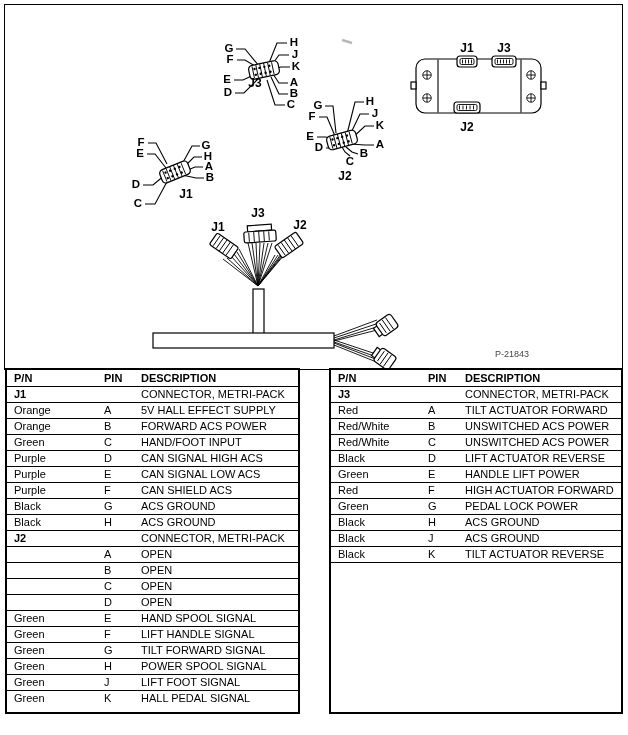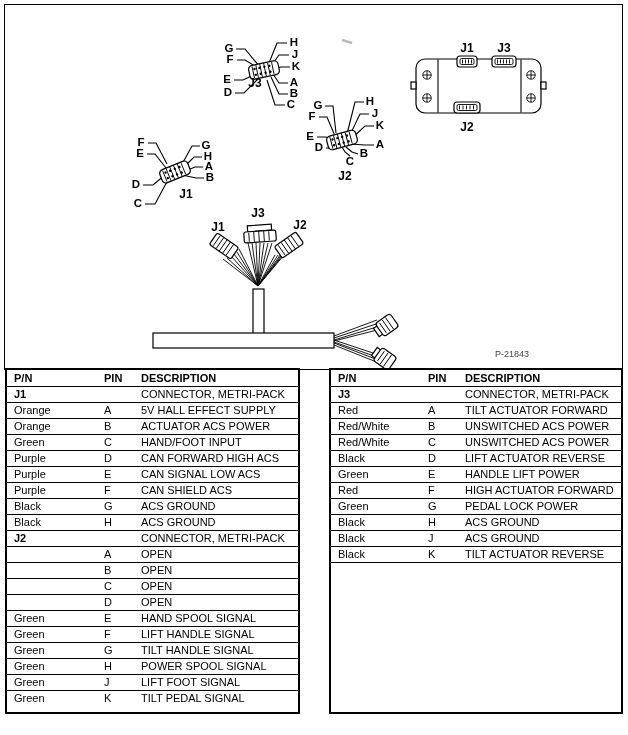--- a/index.html
+++ b/index.html
@@ -187,31 +187,31 @@
           <td>CONNECTOR, METRI-PACK</td>
         </tr>
         <tr>
           <td>Orange</td>
           <td>A</td>
           <td>5V HALL EFFECT SUPPLY</td>
         </tr>
         <tr>
           <td>Orange</td>
           <td>B</td>
-          <td>ACTUATOR ACS POWER</td>
+          <td>FORWARD ACS POWER</td>
         </tr>
         <tr>
           <td>Green</td>
           <td>C</td>
           <td>HAND/FOOT INPUT</td>
         </tr>
         <tr>
           <td>Purple</td>
           <td>D</td>
-          <td>CAN FORWARD HIGH ACS</td>
+          <td>CAN SIGNAL HIGH ACS</td>
         </tr>
         <tr>
           <td>Purple</td>
           <td>E</td>
           <td>CAN SIGNAL LOW ACS</td>
         </tr>
         <tr>
           <td>Purple</td>
           <td>F</td>
           <td>CAN SHIELD ACS</td>
@@ -257,36 +257,36 @@
           <td>HAND SPOOL SIGNAL</td>
         </tr>
         <tr>
           <td>Green</td>
           <td>F</td>
           <td>LIFT HANDLE SIGNAL</td>
         </tr>
         <tr>
           <td>Green</td>
           <td>G</td>
-          <td>TILT HANDLE SIGNAL</td>
+          <td>TILT FORWARD SIGNAL</td>
         </tr>
         <tr>
           <td>Green</td>
           <td>H</td>
           <td>POWER SPOOL SIGNAL</td>
         </tr>
         <tr>
           <td>Green</td>
           <td>J</td>
           <td>LIFT FOOT SIGNAL</td>
         </tr>
         <tr>
           <td>Green</td>
           <td>K</td>
-          <td>TILT PEDAL SIGNAL</td>
+          <td>HALL PEDAL SIGNAL</td>
         </tr>
       </tbody>
   </table>
 </div>
 
 <div class="pin-table right">
   <table>
     <colgroup>
         <col class="c1">
         <col class="c2">

